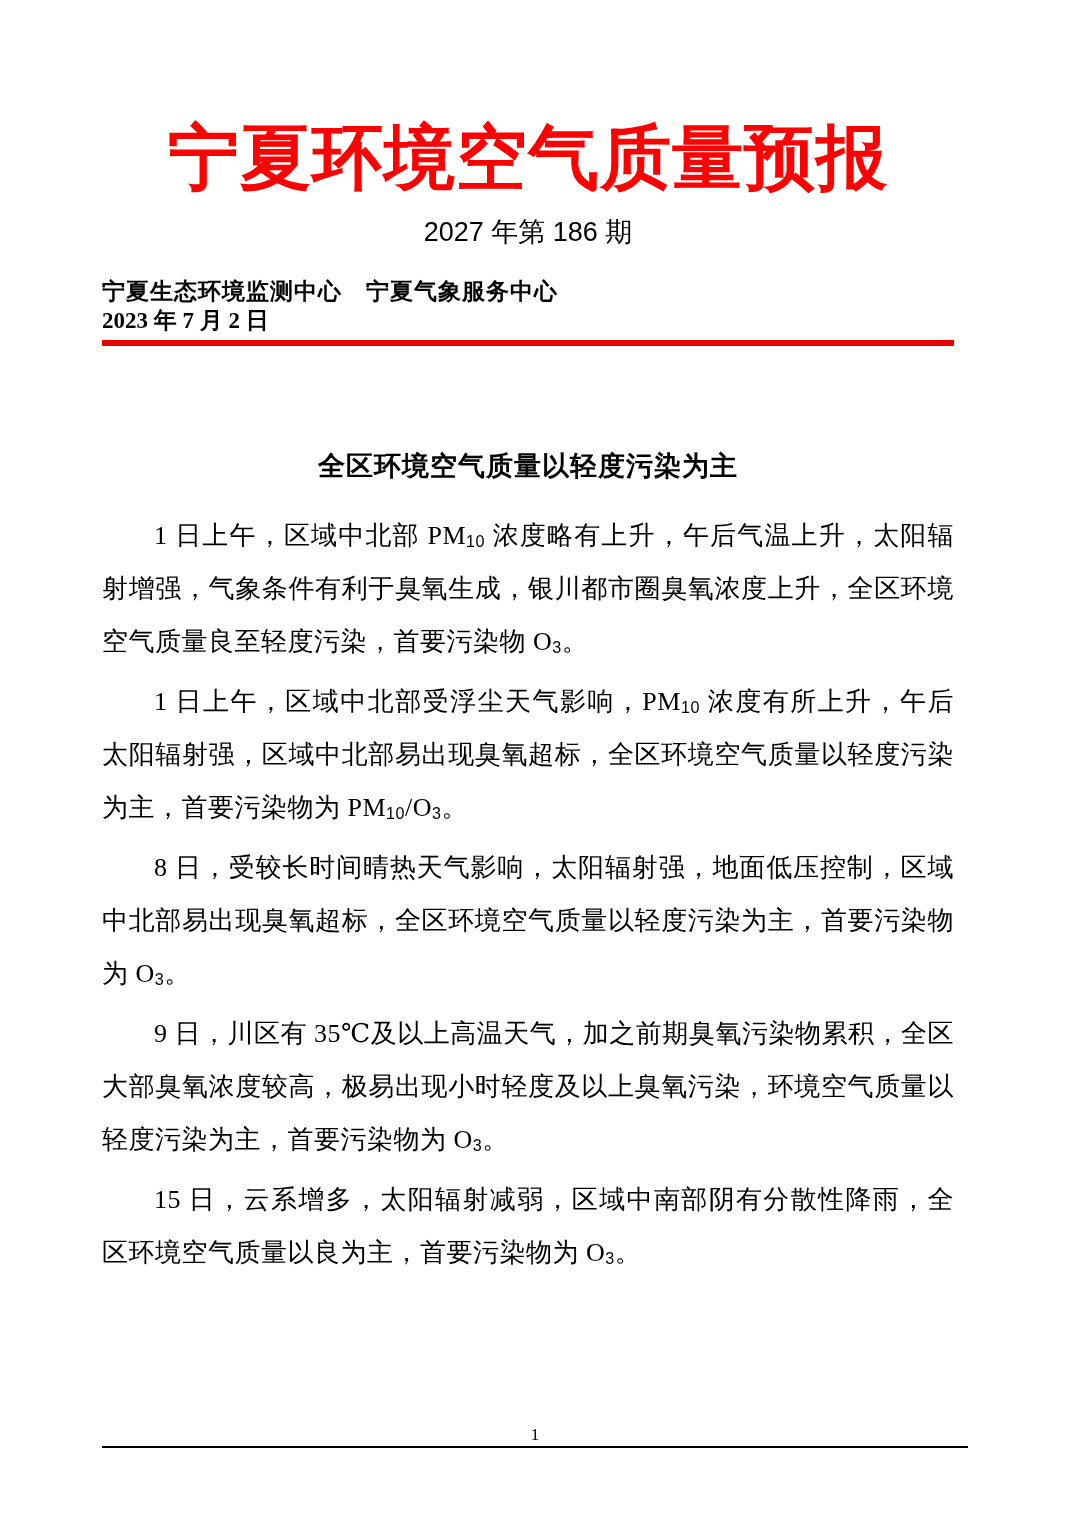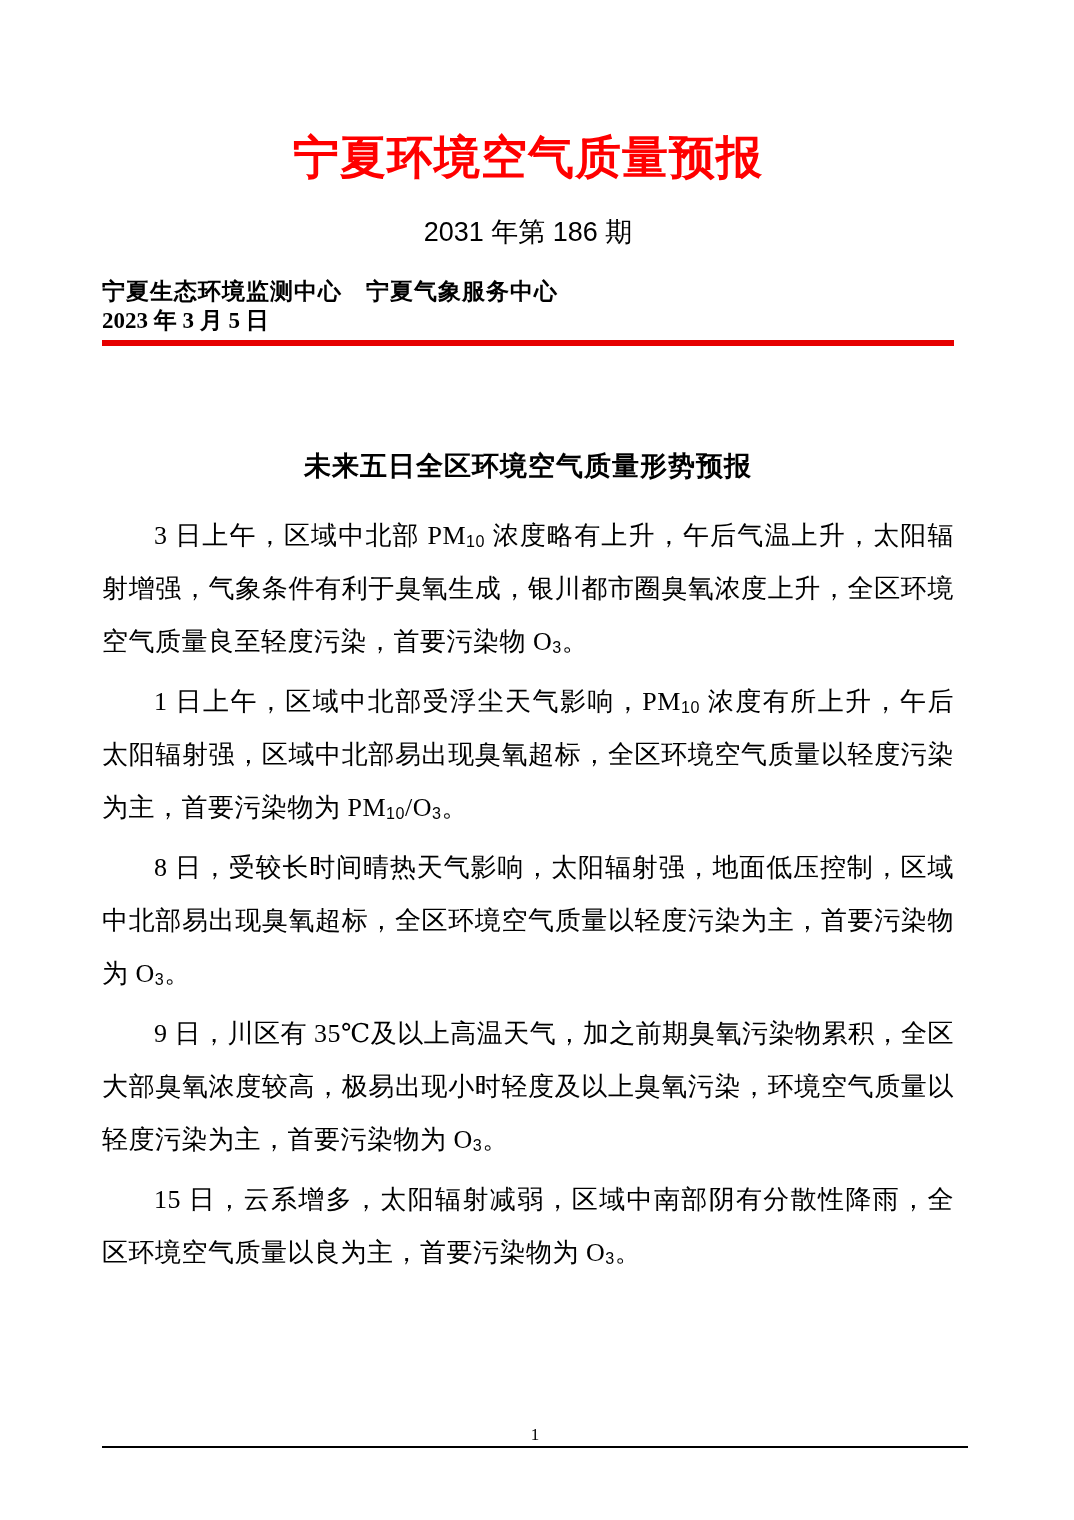--- a/index.html
+++ b/index.html
@@ -16,21 +16,21 @@
     margin: 0 auto;
     background: #ffffff;
     color: var(--ink);
     font-family: "Liberation Serif", "DejaVu Serif", serif;
     overflow: hidden;
     padding: 0 120px 0 102px;
   }
   .doc-title {
     margin: 0;
     padding-top: 112px;
-    font-size: 46px;
+    font-size: 71px;
     line-height: 92px;
     font-weight: bold;
     letter-spacing: 1px;
     color: var(--title-red);
     text-align: center;
     font-family: "Liberation Serif", "DejaVu Serif", serif;
     white-space: nowrap;
   }
   .issue {
     margin-top: 8px;
@@ -106,33 +106,33 @@
     border-top: 2px solid #000000;
   }
 </style>
 </head>
 <body>
 
 <div class="page">
 
   <h1 class="doc-title">宁夏环境空气质量预报</h1>
 
-  <div class="issue">2031 年第 186 期</div>
+  <div class="issue">2027 年第 186 期</div>
 
   <div class="issuer-row">
     <span class="agencies">宁夏生态环境监测中心　宁夏气象服务中心</span>
-    <span class="issue-date">2023 年 3 月 5 日</span>
+    <span class="issue-date">2023 年 7 月 2 日</span>
   </div>
 
   <div class="red-rule"></div>
 
-  <h2 class="section-heading">未来五日全区环境空气质量形势预报</h2>
+  <h2 class="section-heading">全区环境空气质量以轻度污染为主</h2>
 
   <div class="body-text" id="paragraphs">
-      <p class="body-para"><span>3 日上午，区域中北部 PM</span><sub>10</sub><span> 浓度略有上升，午后气温上升，太阳辐射增强，气象条件有利于臭氧生成，银川都市圈臭氧浓度上升，全区环境空气质量良至轻度污染，首要污染物 O</span><sub>3</sub><span>。</span></p>
+      <p class="body-para"><span>1 日上午，区域中北部 PM</span><sub>10</sub><span> 浓度略有上升，午后气温上升，太阳辐射增强，气象条件有利于臭氧生成，银川都市圈臭氧浓度上升，全区环境空气质量良至轻度污染，首要污染物 O</span><sub>3</sub><span>。</span></p>
       <p class="body-para"><span>1 日上午，区域中北部受浮尘天气影响，PM</span><sub>10</sub><span> 浓度有所上升，午后太阳辐射强，区域中北部易出现臭氧超标，全区环境空气质量以轻度污染为主，首要污染物为 PM</span><sub>10</sub><span>/O</span><sub>3</sub><span>。</span></p>
       <p class="body-para"><span>8 日，受较长时间晴热天气影响，太阳辐射强，地面低压控制，区域中北部易出现臭氧超标，全区环境空气质量以轻度污染为主，首要污染物为 O</span><sub>3</sub><span>。</span></p>
       <p class="body-para"><span>9 日，川区有 35℃及以上高温天气，加之前期臭氧污染物累积，全区大部臭氧浓度较高，极易出现小时轻度及以上臭氧污染，环境空气质量以轻度污染为主，首要污染物为 O</span><sub>3</sub><span>。</span></p>
       <p class="body-para"><span>15 日，云系增多，太阳辐射减弱，区域中南部阴有分散性降雨，全区环境空气质量以良为主，首要污染物为 O</span><sub>3</sub><span>。</span></p>
     </div>
 
   <div class="footer">
     <div class="page-number">1</div>
     <div class="footer-rule"></div>
   </div>

